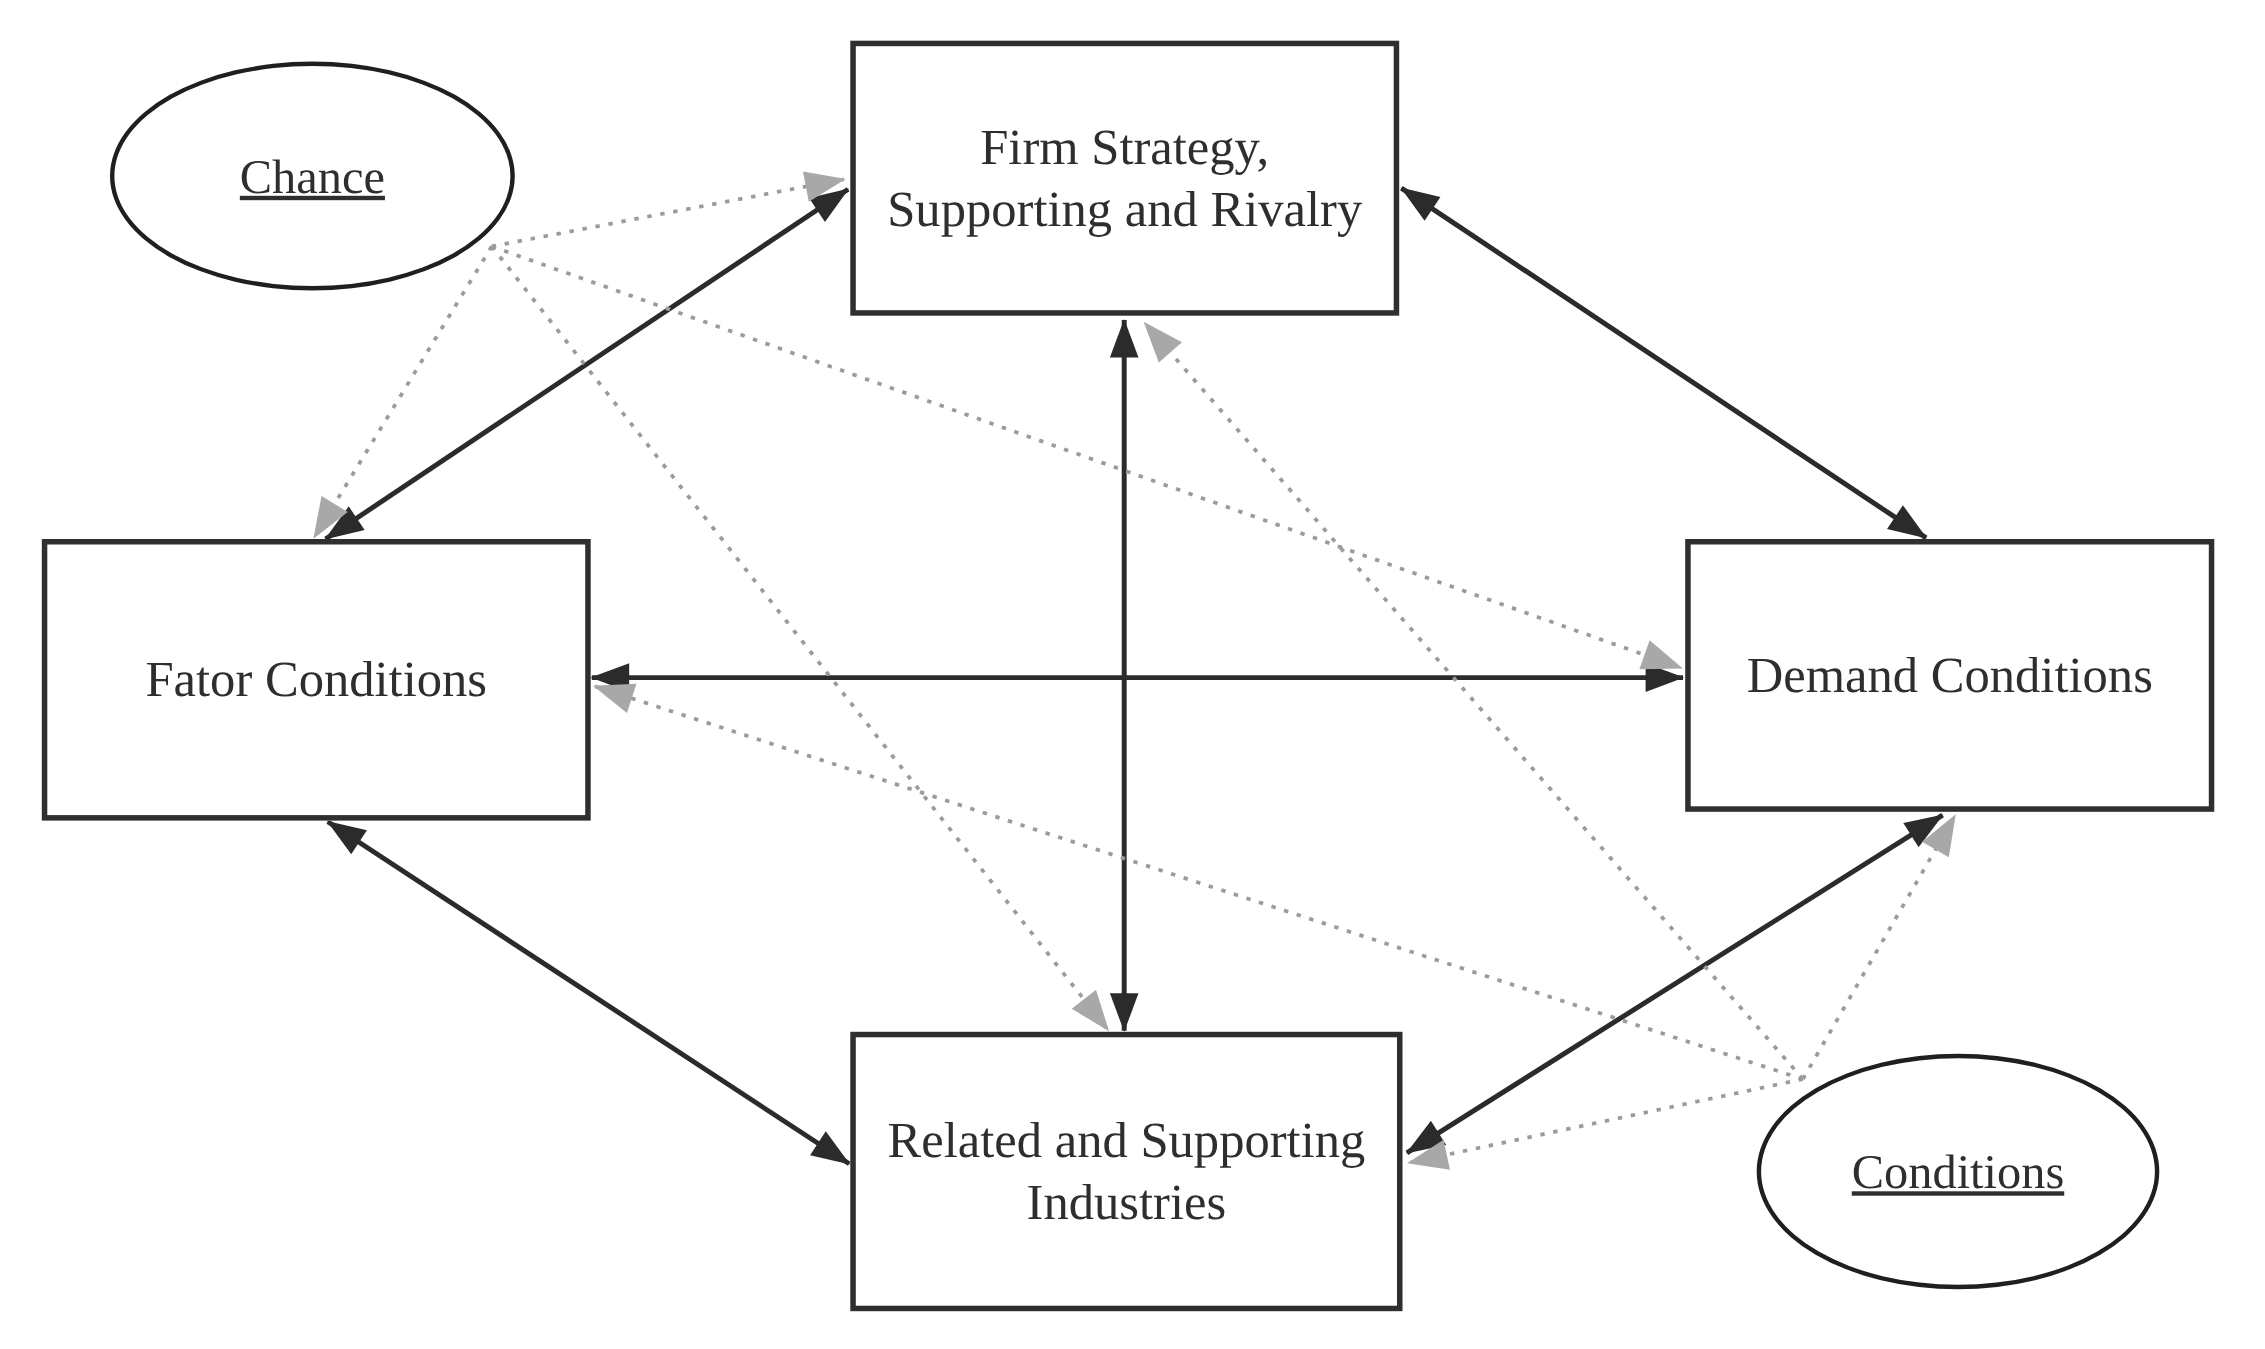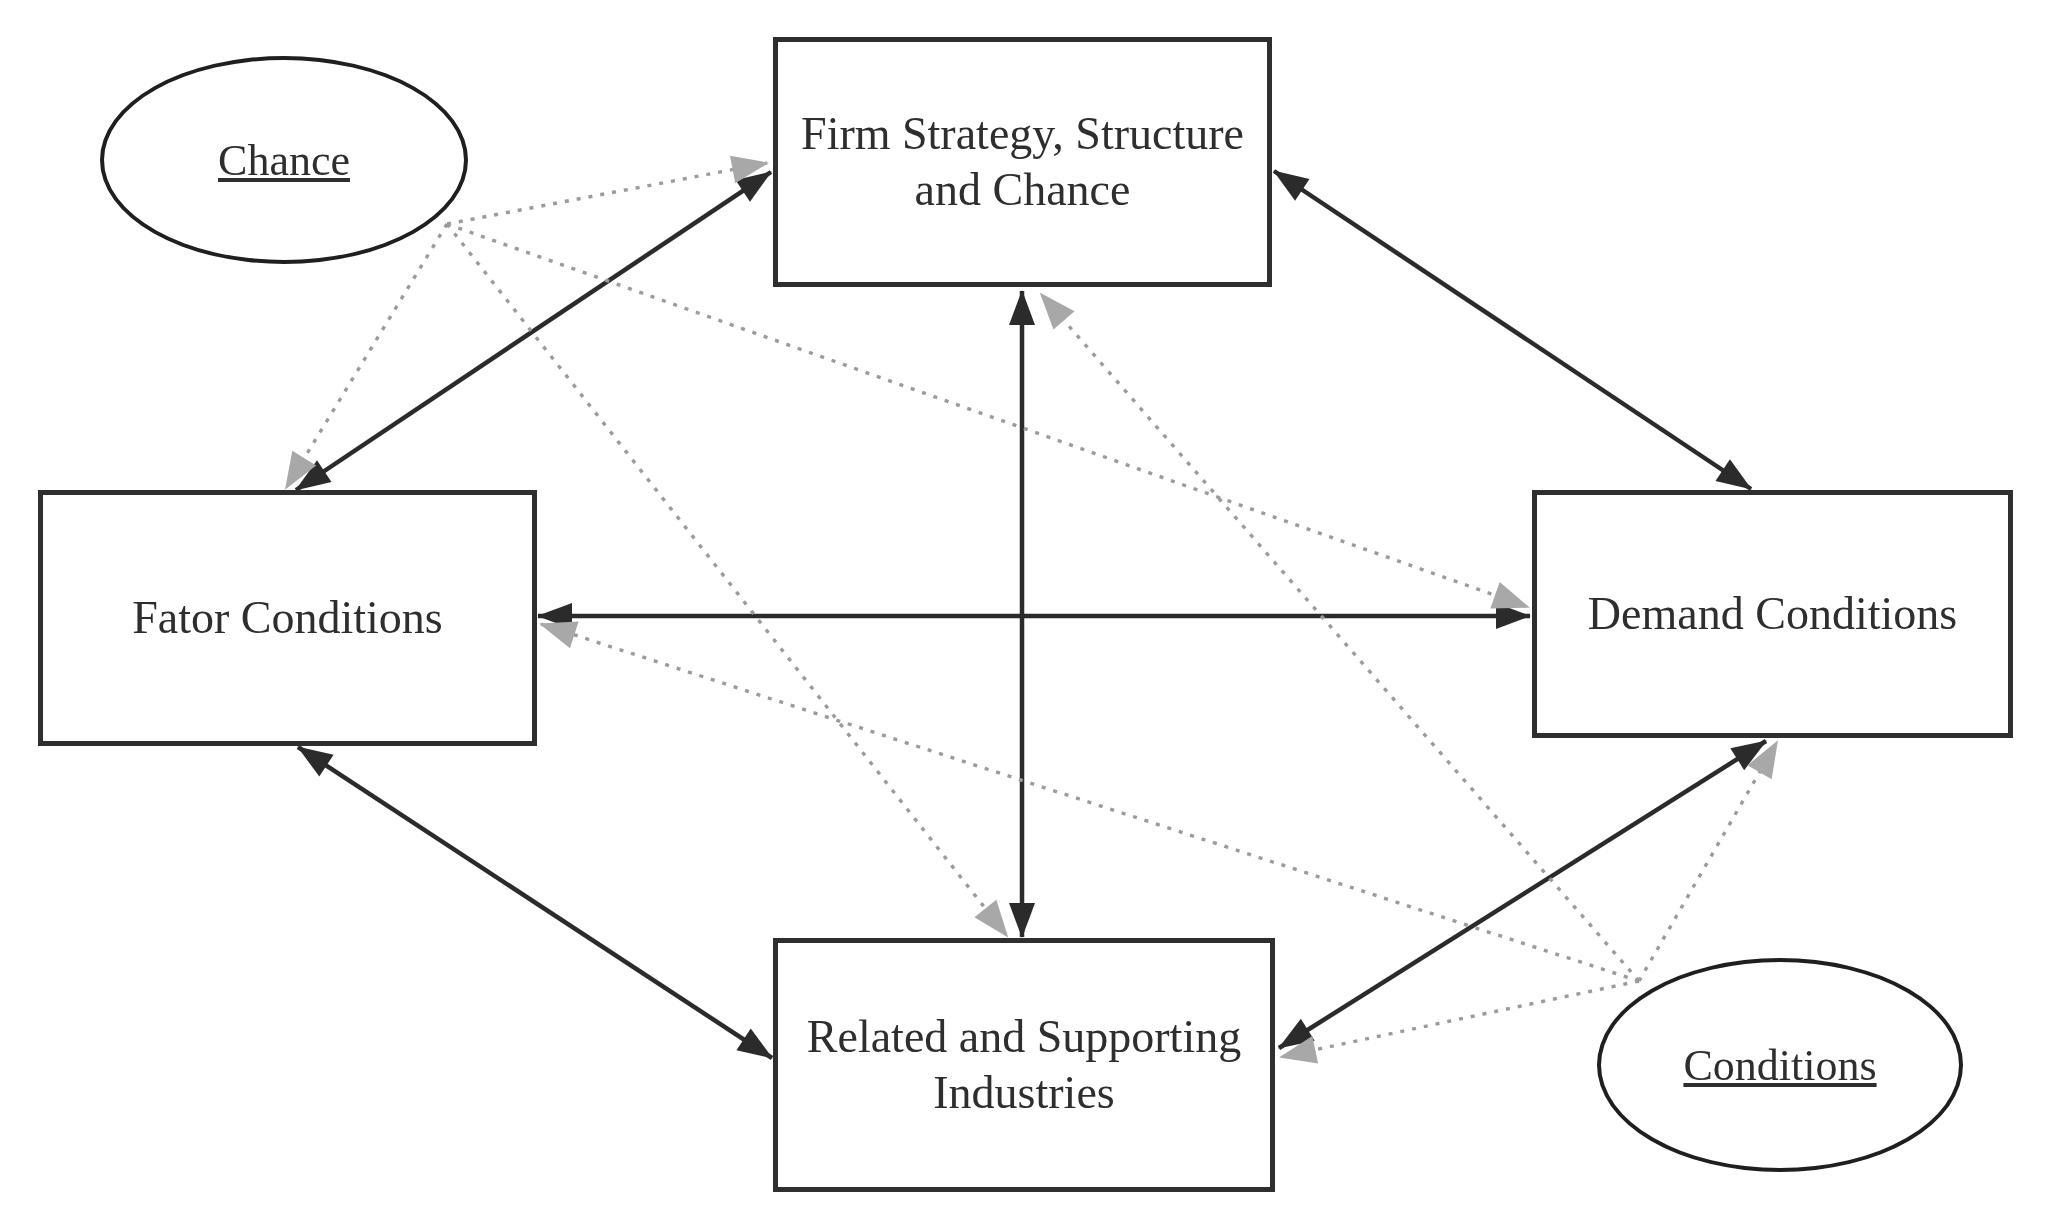--- a/index.html
+++ b/index.html
@@ -71,21 +71,21 @@
       <line x1="447" y1="224" x2="286" y2="488" class="dashed" marker-end="url(#ah-gray)"></line>
       <line x1="447" y1="224" x2="1007" y2="936" class="dashed" marker-end="url(#ah-gray)"></line>
       <line x1="447" y1="224" x2="1528" y2="607" class="dashed" marker-end="url(#ah-gray)"></line>
       <line x1="1639" y1="981" x2="1041" y2="294" class="dashed" marker-end="url(#ah-gray)"></line>
       <line x1="1639" y1="981" x2="1777" y2="742" class="dashed" marker-end="url(#ah-gray)"></line>
       <line x1="1639" y1="981" x2="1281" y2="1057" class="dashed" marker-end="url(#ah-gray)"></line>
       <line x1="1639" y1="981" x2="541" y2="624" class="dashed" marker-end="url(#ah-gray)"></line>
     </svg>
   <div id="nodes">
       <div class="node rect" style="left: 773px; top: 37px; width: 499px; height: 250px;">
-        <span style="max-width: 450px;">Firm Strategy, Structure and Chance</span>
+        <span style="max-width: 450px;">Firm Strategy, Supporting and Rivalry</span>
       </div>
       <div class="node rect" style="left: 38px; top: 490px; width: 499px; height: 256px;">
         <span style="max-width: 460px; text-align: right;">Fator Conditions</span>
       </div>
       <div class="node rect" style="left: 1532px; top: 490px; width: 481px; height: 248px;">
         <span style="max-width: 450px;">Demand Conditions</span>
       </div>
       <div class="node rect" style="left: 773px; top: 938px; width: 502px; height: 254px;">
         <span style="max-width: 450px;">Related and Supporting Industries</span>
       </div>

